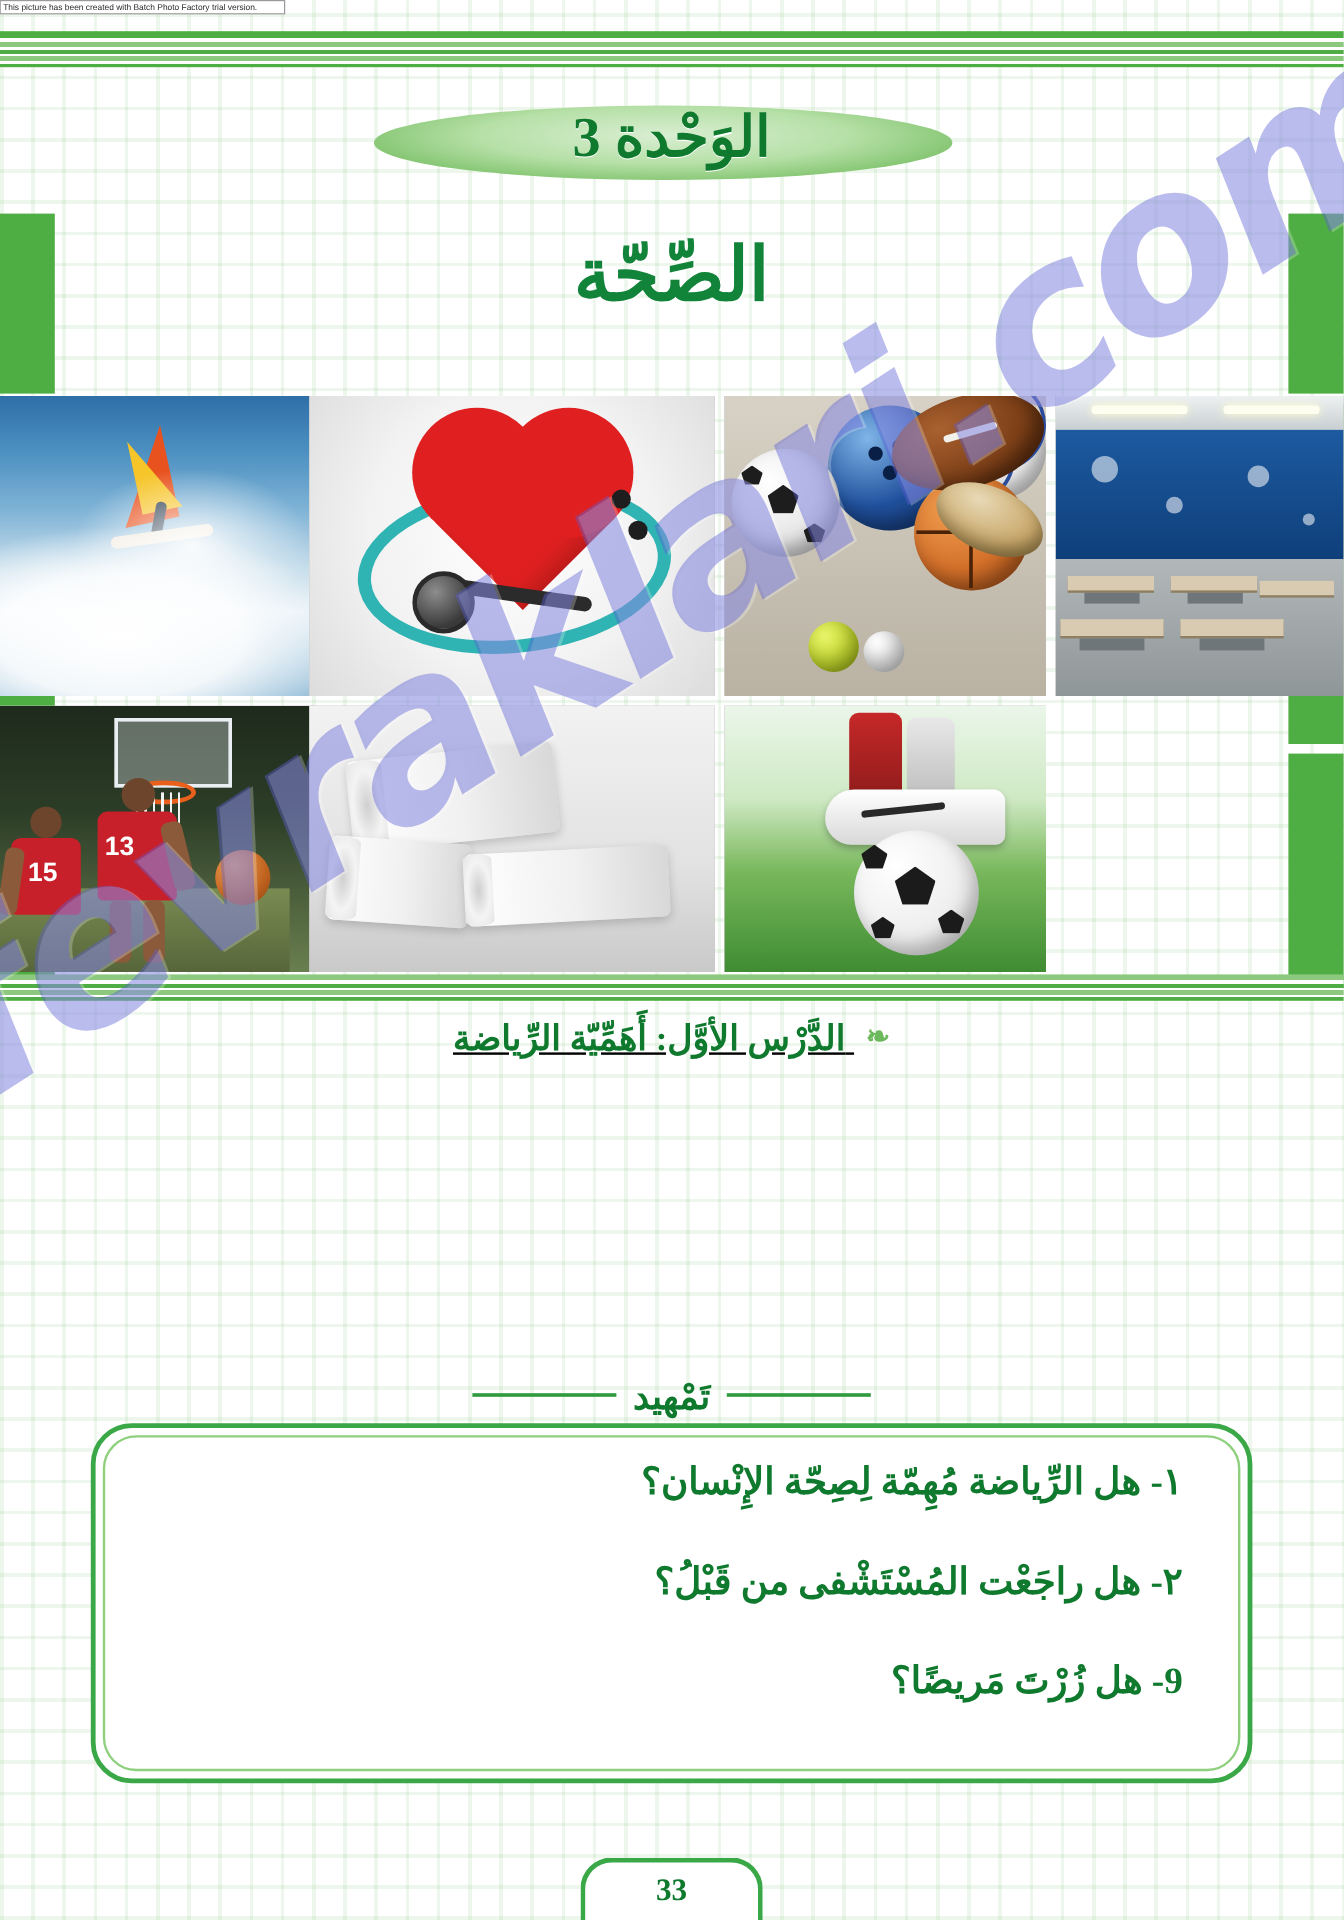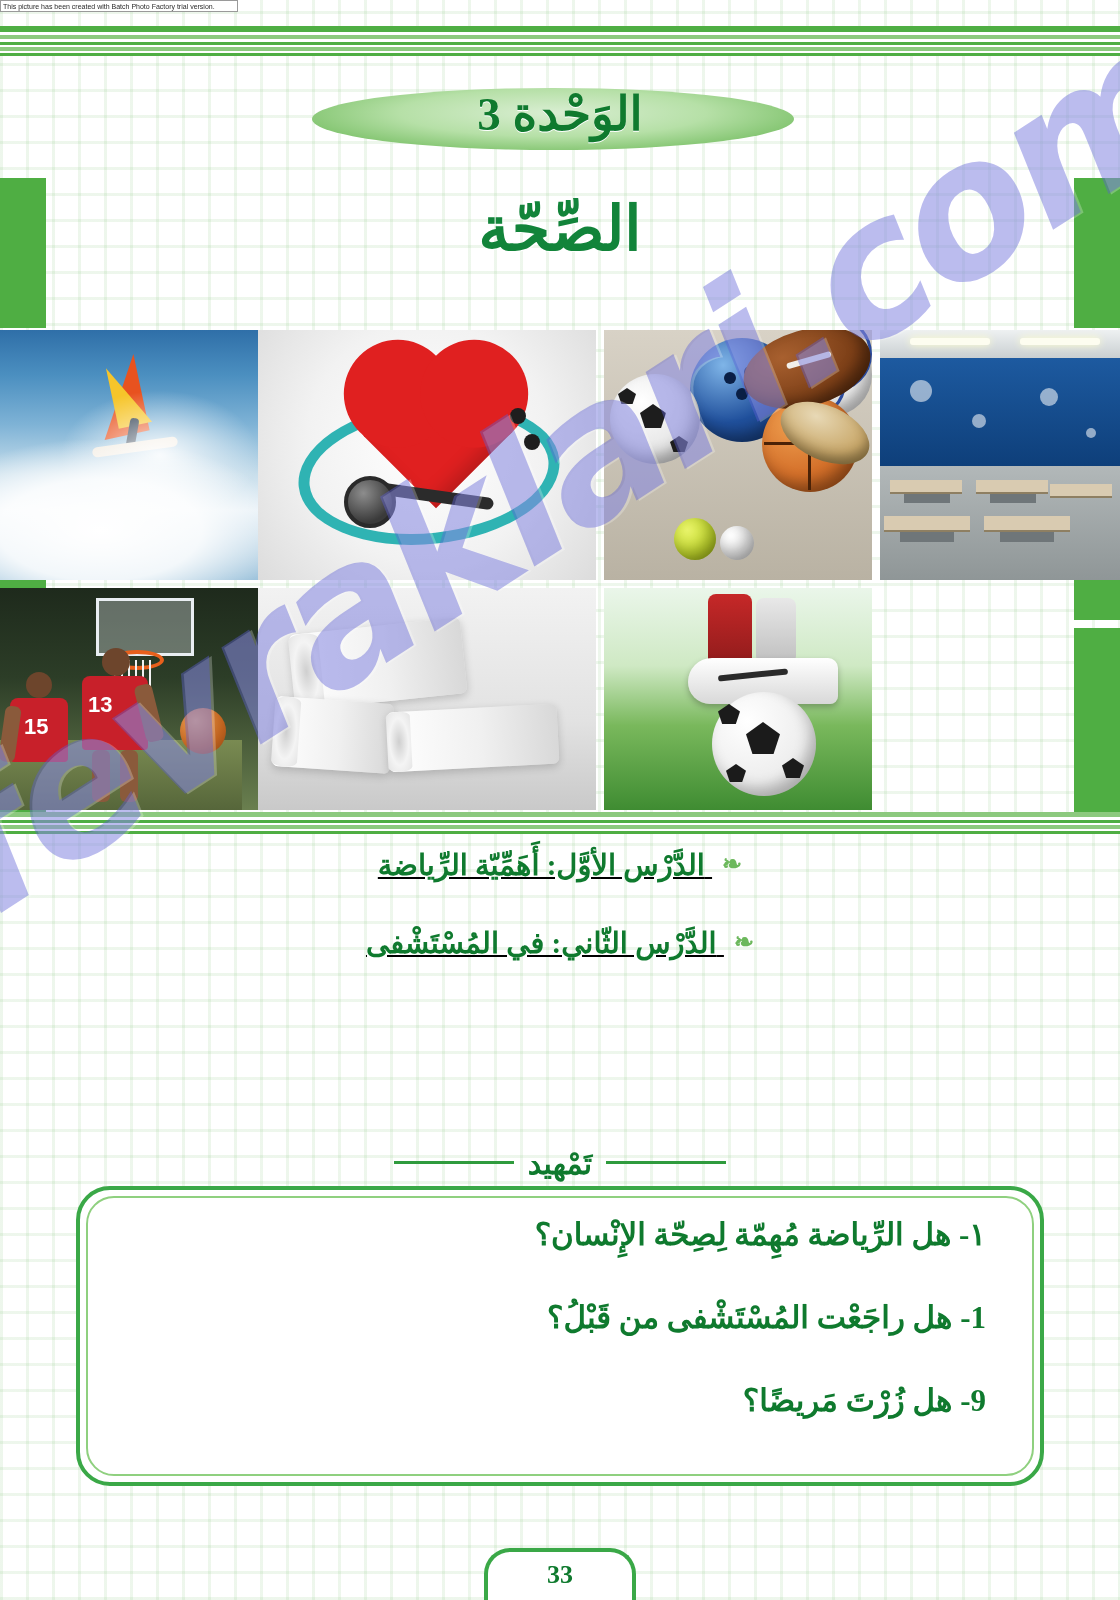--- a/index.html
+++ b/index.html
@@ -612,34 +612,30 @@
 
   </div>
 
   <div class="mid-band"></div>
 
   <div class="lessons">
     <div class="lesson-row">
       <span class="bullet">❧</span>
       <span>الدَّرْس الأوَّل: أَهَمِّيّة الرِّياضة</span>
     </div>
-    <div class="lesson-row">
-      <span class="bullet">❧</span>
-      <span>الدَّرْس الثّاني: في المُسْتَشْفى</span>
-    </div>
   </div>
 
   <div class="tamhid-wrap">
     <div class="tamhid-title">
       <span class="rule"></span><span>تَمْهيد</span><span class="rule"></span>
     </div>
     <div class="tamhid-box"></div>
     <div class="q-list">
       <div class="q-row">١- هل الرِّياضة مُهِمّة لِصِحّة الإِنْسان؟</div>
-      <div class="q-row">1- هل راجَعْت المُسْتَشْفى من قَبْلُ؟</div>
+      <div class="q-row">٢- هل راجَعْت المُسْتَشْفى من قَبْلُ؟</div>
       <div class="q-row">9- هل زُرْتَ مَريضًا؟</div>
     </div>
   </div>
 
   <div class="footer-tab"></div>
   <div class="footer-num">33</div>
 
   <div class="watermark">
     <div class="wm-text">www.sinifevraklari.com</div>
   </div>

